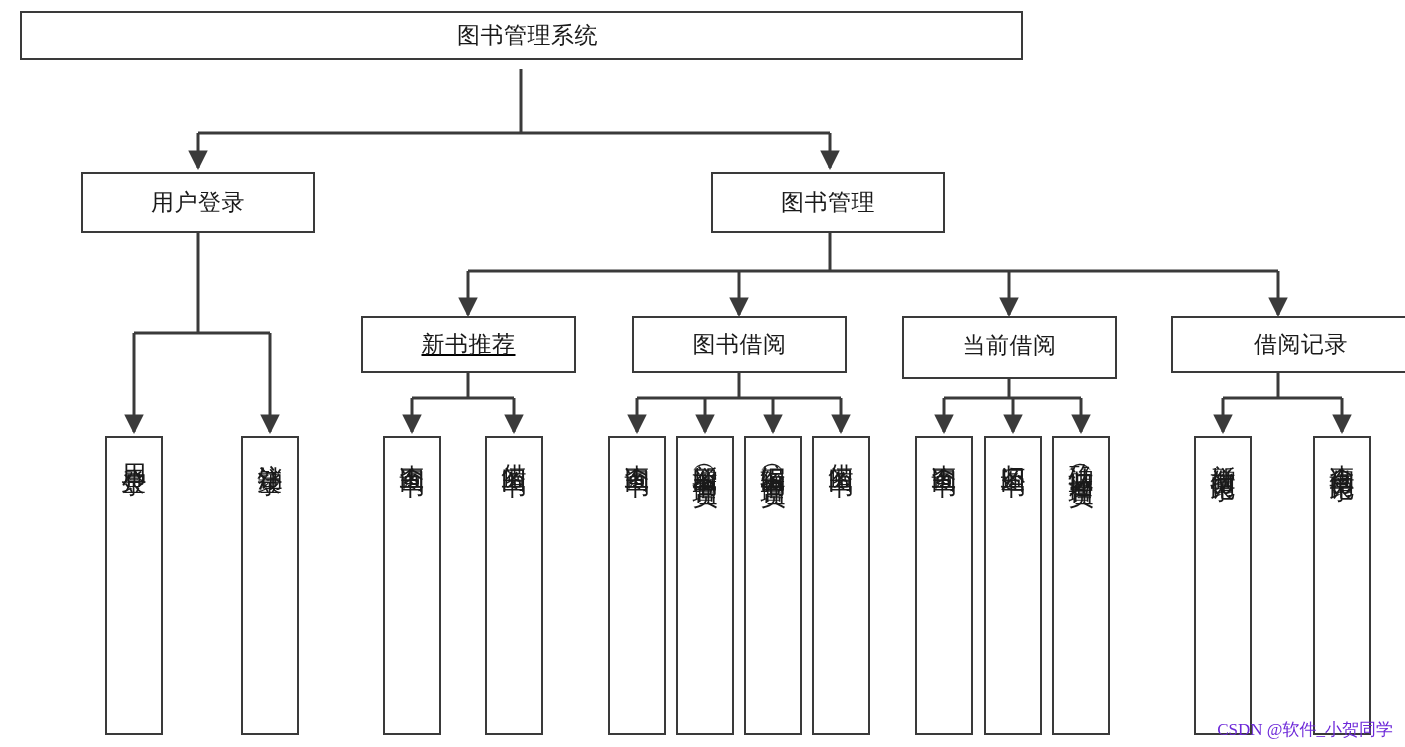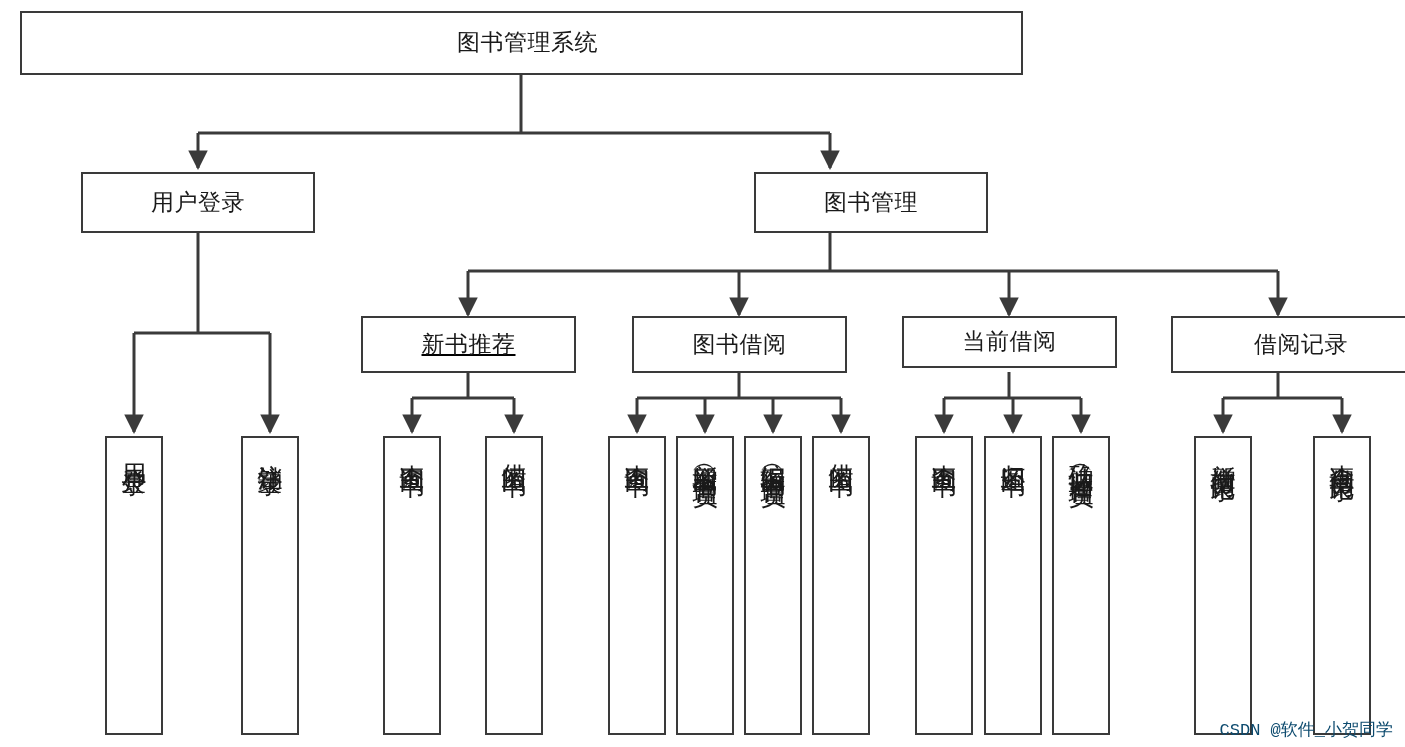--- a/index.html
+++ b/index.html
@@ -59,24 +59,24 @@
     text-orientation: upright;
     font-size: 25px;
     letter-spacing: 3px;
     line-height: 1;
   }
   #watermark {
     position: absolute;
     right: 12px;
     bottom: 6px;
     font-size: 17px;
-    color: #0c4a6e;
+    color: #6d28d9;
     z-index: 5;
     white-space: nowrap;
-    font-family: Liberation Mono, monospace;
+    font-family: Liberation Serif, serif;
   }
 </style>
 </head>
 <body>
 
 <div id="diagram-canvas">
 
   <svg id="edges-layer" viewBox="0 0 1405 747" width="1405" height="747" xmlns="http://www.w3.org/2000/svg">
     <defs>
       <marker id="arrowhead" viewBox="0 0 10 10" refX="9" refY="5" markerWidth="6.5" markerHeight="6.5" orient="auto-start-reverse">
@@ -132,41 +132,41 @@
     </g>
 
     <g stroke="#3a3a3a" stroke-width="3" fill="none">
       <path d="M 1278 372 L 1278 398"></path>
       <path d="M 1223 398 L 1342 398"></path>
       <path d="M 1223 398 L 1223 432" marker-end="url(#arrowhead)"></path>
       <path d="M 1342 398 L 1342 432" marker-end="url(#arrowhead)"></path>
     </g>
   </svg>
 
-  <div class="node root horiz" style="left:20px; top:11px; width:1003px; height:64px;padding-left:12px;">
+  <div class="node root horiz" style="left:20px; top:11px; width:1003px; height:49px;padding-left:12px;">
     <span class="node-label">图书管理系统</span>
   </div>
 
   <div class="node horiz" style="left:81px; top:172px; width:234px; height:61px;">
     <span class="node-label">用户登录</span>
   </div>
 
-  <div class="node horiz" style="left:711px; top:172px; width:234px; height:61px;margin-left:43px;">
+  <div class="node horiz" style="left:711px; top:172px; width:234px; height:61px;">
     <span class="node-label">图书管理</span>
   </div>
 
   <div class="node horiz" style="left:361px; top:316px; width:215px; height:57px;text-decoration:underline;">
     <span class="node-label">新书推荐</span>
   </div>
 
   <div class="node horiz" style="left:632px; top:316px; width:215px; height:57px;text-align:right;">
     <span class="node-label">图书借阅</span>
   </div>
 
-  <div class="node horiz" style="left:902px; top:316px; width:215px; height:52px;">
+  <div class="node horiz" style="left:902px; top:316px; width:215px; height:63px;font-family:Liberation Mono, monospace;">
     <span class="node-label">当前借阅</span>
   </div>
 
   <div class="node horiz" style="left:1171px; top:316px; width:260px; height:57px;">
     <span class="node-label">借阅记录</span>
   </div>
 
   <div class="node vert" style="left:105px; top:436px; width:58px; height:299px;">
     <span class="node-label">用户登录</span>
   </div>

